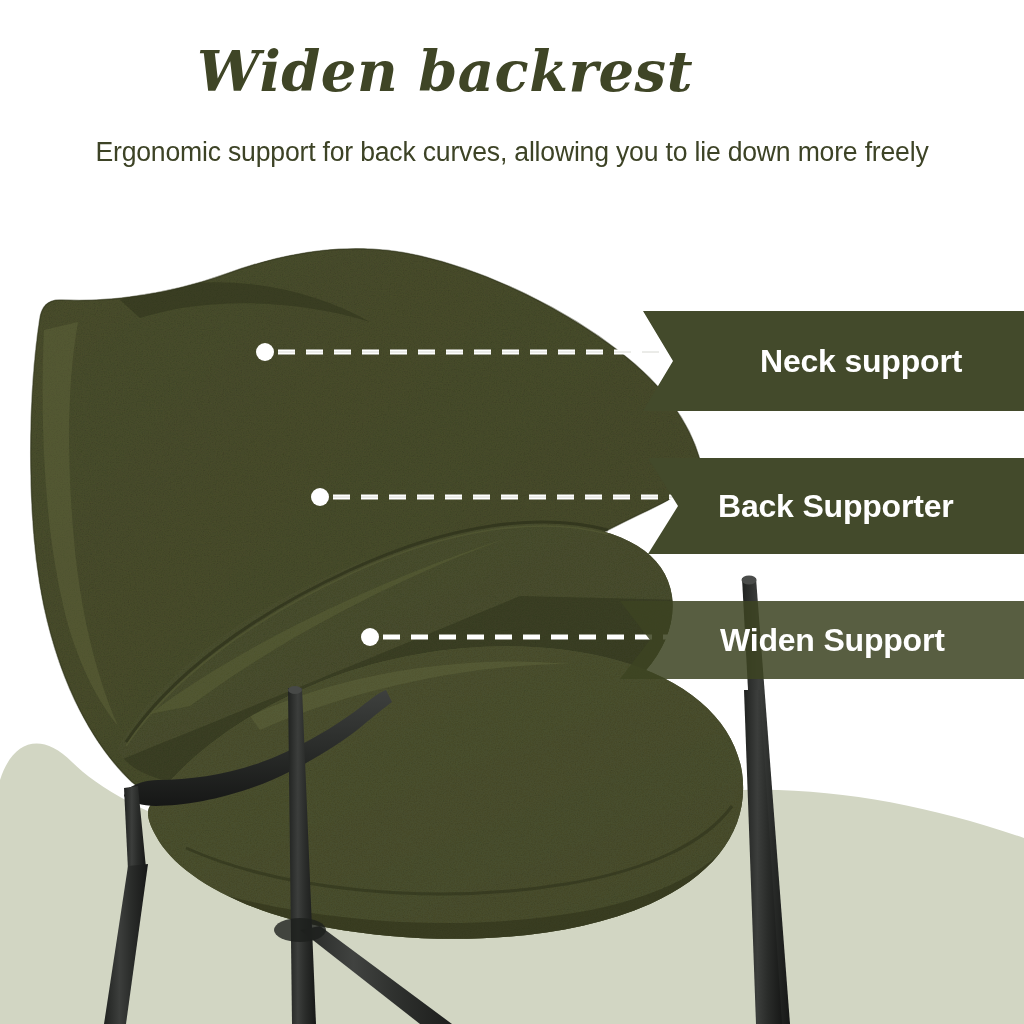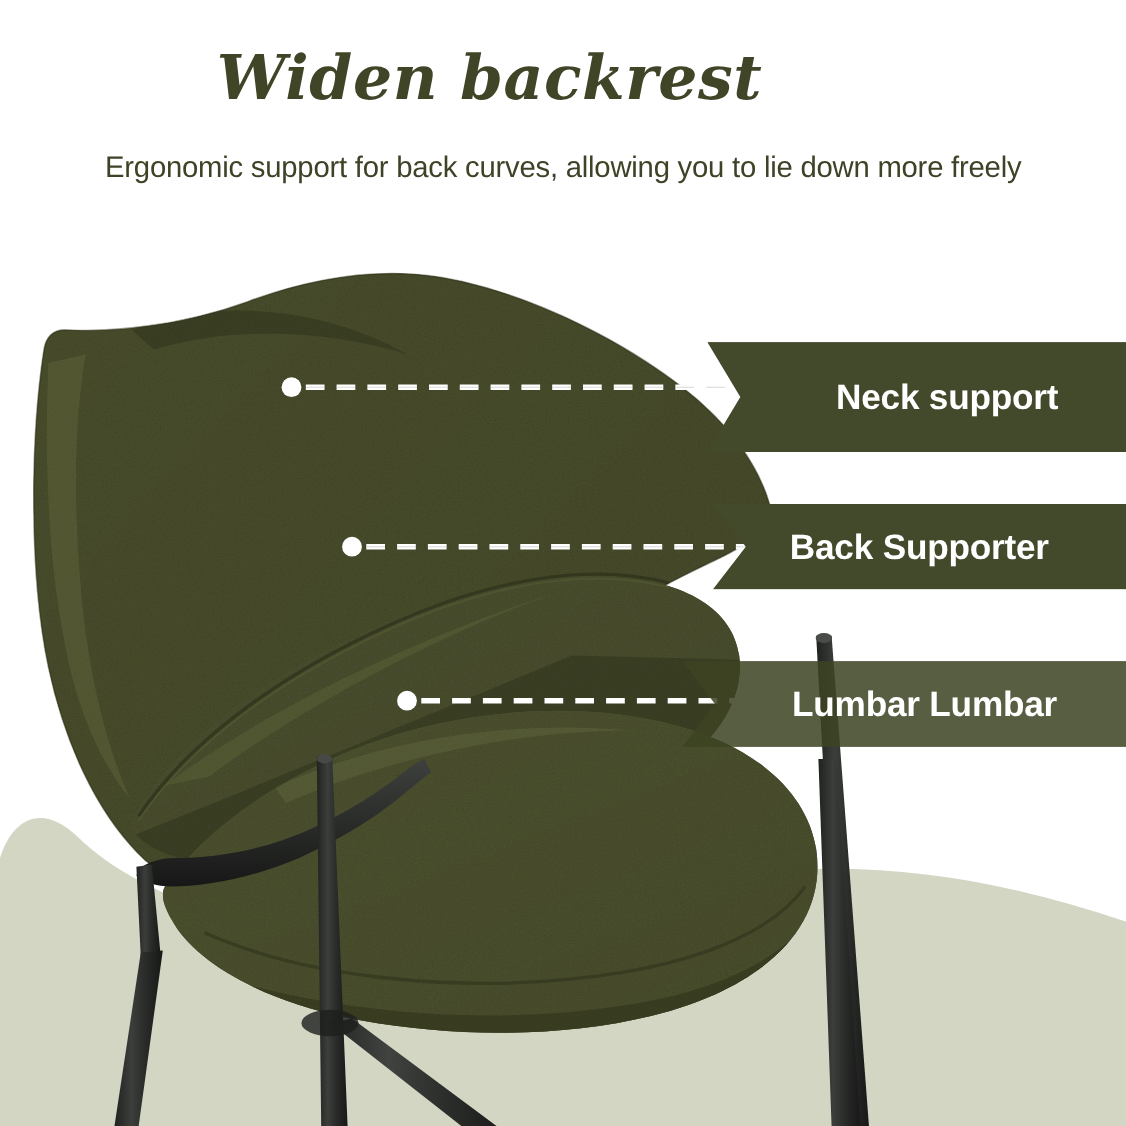--- a/index.html
+++ b/index.html
@@ -80,21 +80,21 @@
     font-weight:700;
     font-size:32px;
     letter-spacing:-0.2px;
     white-space:nowrap;
     z-index:2;
   }
 
   #ribbon-neck{ left:643px; top:311px; width:381px; height:100px; }
   #ribbon-neck .ribbon-label{ margin-left:117px; }
 
-  #ribbon-back{ left:648px; top:458px; width:376px; height:78px;text-align:right; }
+  #ribbon-back{ left:648px; top:458px; width:376px; height:96px;text-align:right; }
   #ribbon-back .ribbon-label{ margin-left:70px; }
 
   #ribbon-lumbar{ left:620px; top:601px; width:404px; height:78px; }
   #ribbon-lumbar .ribbon-label{ margin-left:100px; }
 </style>
 </head>
 <body>
 
 <div id="stage">
 
@@ -287,21 +287,21 @@
     <span class="ribbon-label">Neck support</span>
   </div>
 
   <div class="ribbon" id="ribbon-back">
     <div class="ribbon-bg"></div>
     <span class="ribbon-label">Back Supporter</span>
   </div>
 
   <div class="ribbon translucent" id="ribbon-lumbar">
     <div class="ribbon-bg"></div>
-    <span class="ribbon-label">Lumbar Lumbar</span>
+    <span class="ribbon-label">Widen Support</span>
   </div>
 
   <div id="header">
     <div id="title">Widen backrest</div>
     <div id="subtitle">Ergonomic support for back curves, allowing you to lie down more freely</div>
   </div>
 
 </div>
 
 </body></html>

